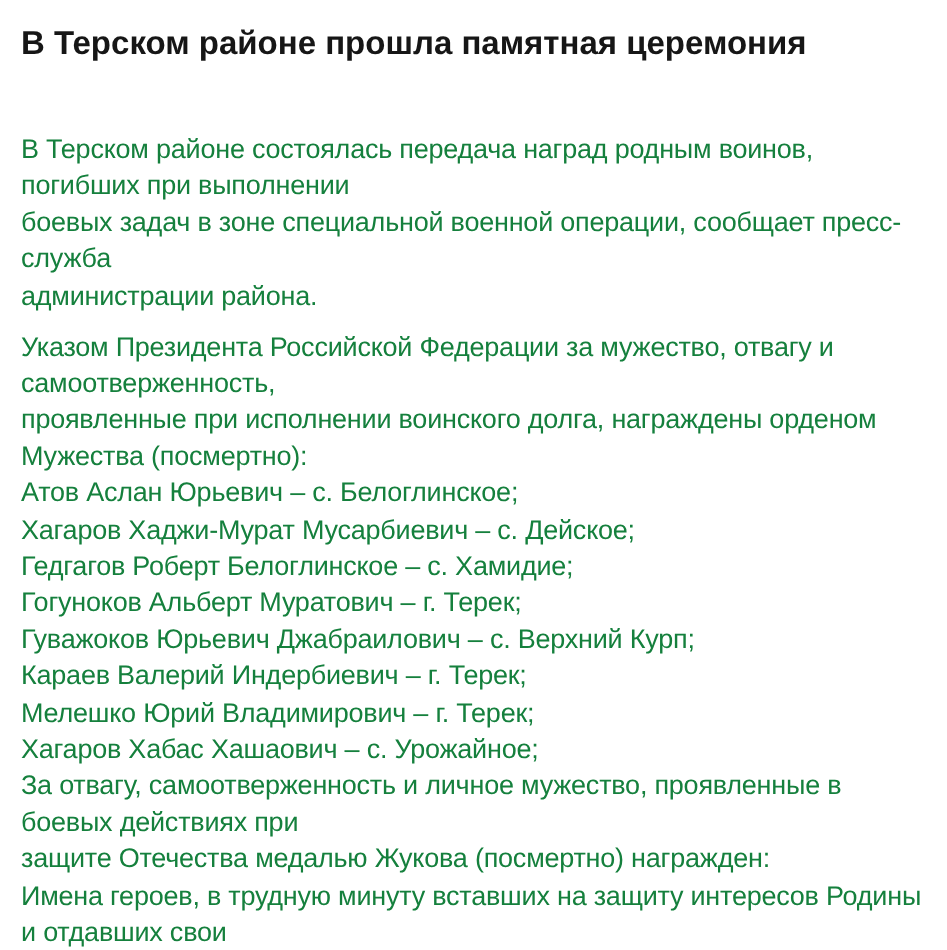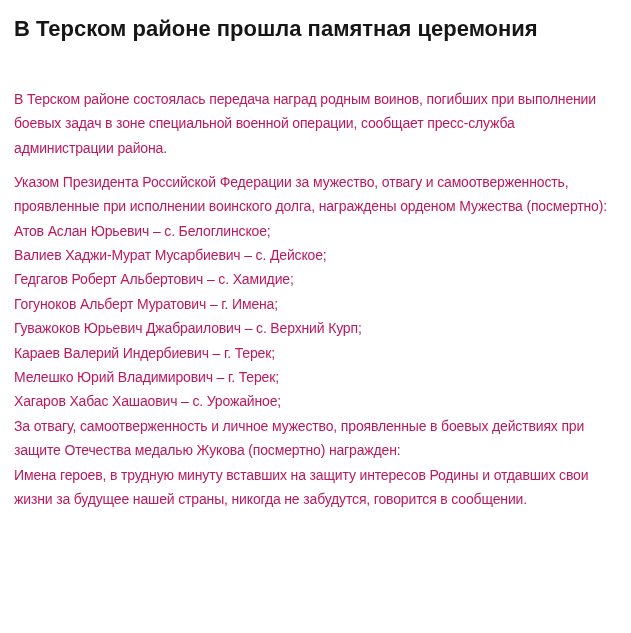--- a/index.html
+++ b/index.html
@@ -20,24 +20,24 @@
   .article-title {
     font-size: 22px;
     line-height: 28px;
     font-weight: 700;
     color: #161616;
     margin: 15px 0 44px 0;
     letter-spacing: 0;
   }
   .article-body p {
     margin: 0;
-    font-size: 14px;
+    font-size: 18px;
     line-height: 24.4px;
     letter-spacing: -0.15px;
-    color: #be185d;
+    color: #15803d;
     white-space: pre-line;
   }
   .article-body p.intro {
     margin-bottom: 9.5px;
   }
 </style>
 </head>
 <body>
 
 <div class="article">
@@ -48,23 +48,23 @@
 
     <p class="intro">В Терском районе состоялась передача наград родным воинов, погибших при выполнении
 боевых задач в зоне специальной военной операции, сообщает пресс-служба
 администрации района.</p>
 
 
     <p>Указом Президента Российской Федерации за мужество, отвагу и самоотверженность,
 проявленные при исполнении воинского долга, награждены орденом Мужества (посмертно):</p>
 
     <p>Атов Аслан Юрьевич – с. Белоглинское;</p>
-    <p>Валиев Хаджи-Мурат Мусарбиевич – с. Дейское;</p>
-    <p>Гедгагов Роберт Альбертович – с. Хамидие;</p>
-    <p>Гогуноков Альберт Муратович – г. Имена;</p>
+    <p>Хагаров Хаджи-Мурат Мусарбиевич – с. Дейское;</p>
+    <p>Гедгагов Роберт Белоглинское – с. Хамидие;</p>
+    <p>Гогуноков Альберт Муратович – г. Терек;</p>
     <p>Гуважоков Юрьевич Джабраилович – с. Верхний Курп;</p>
     <p>Караев Валерий Индербиевич – г. Терек;</p>
     <p>Мелешко Юрий Владимирович – г. Терек;</p>
     <p>Хагаров Хабас Хашаович – с. Урожайное;</p>
 
     <p>За отвагу, самоотверженность и личное мужество, проявленные в боевых действиях при
 защите Отечества медалью Жукова (посмертно) награжден:</p>
 
 
     <p>Имена героев, в трудную минуту вставших на защиту интересов Родины и отдавших свои

